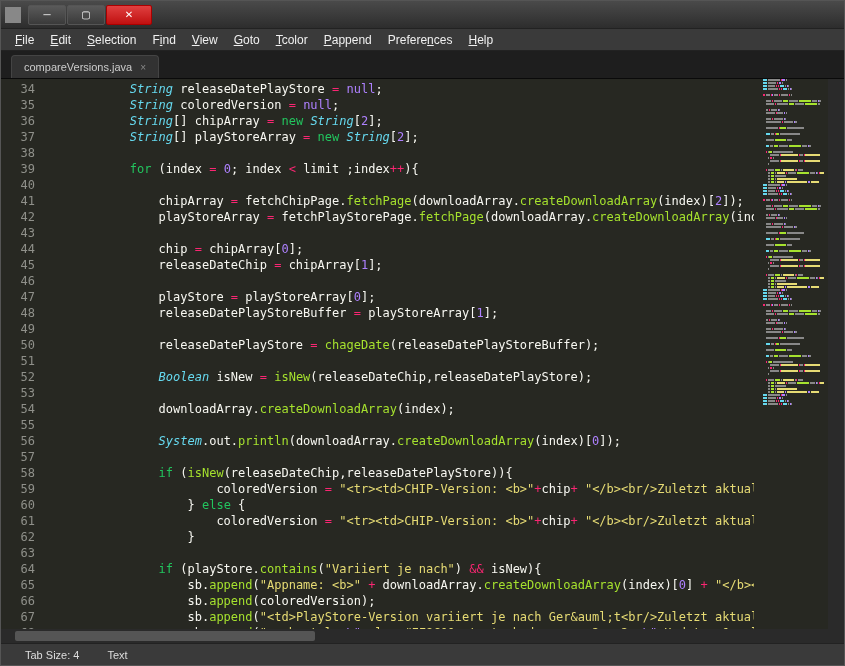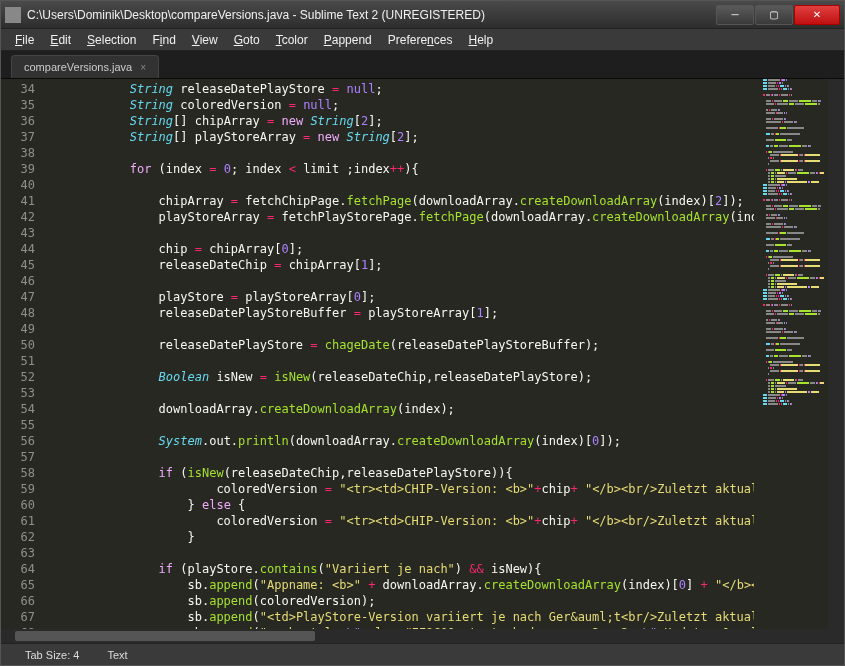--- a/index.html
+++ b/index.html
@@ -23,35 +23,34 @@
 .minimap { width: 74px; background: #272822; position: relative; overflow: hidden; }
 .minimap-content { position: absolute; top: 0; left: 2px; right: 2px; }
 .mini-line { height: 2px; margin-bottom: 1px; display: flex; gap: 1px; }
 .mini-seg { height: 2px; }
 .scrollbar-v { width: 16px; background: #2a2a2a; }
 .scrollbar-h { height: 14px; background: #2a2a2a; display: flex; align-items: center; }
 .scrollbar-h-thumb { height: 10px; background: #555; border-radius: 2px; margin-left: 14px; width: 300px; }
 .statusbar { height: 22px; background: #3a3a3a; color: #ddd; display: flex; align-items: center; padding: 0 10px; font-size: 11px; border-top: 1px solid #222; }
 .status-left { flex: 1; }
 .status-seg { padding: 0 14px; }
-.kw2 { color: #f0abfc; }
+.kw2 { color: #22c55e; }
 .type { color: #66d9ef; font-style: italic; }
 .num { color: #ae81ff; }
 .str { color: #e6db74; }
 .fn { color: #a6e22e; }
 .op { color: #f92672; }
 </style>
 </head>
 <body>
 
 <div class="window">
 
   <div class="titlebar">
     <div class="title-icon"></div>
-    <div class="title-text">C:\Users\Dominik\Desktop\compareVersions.java - Sublime Text 2 (UNREGISTERED)</div>
     <div class="win-btns">
       <div class="win-btn">─</div>
       <div class="win-btn">▢</div>
       <div class="win-btn close">✕</div>
     </div>
   </div>
 
   <div class="menubar">
     <div class="menu-item"><u>F</u><span>ile</span></div>
     <div class="menu-item"><u>E</u><span>dit</span></div>

